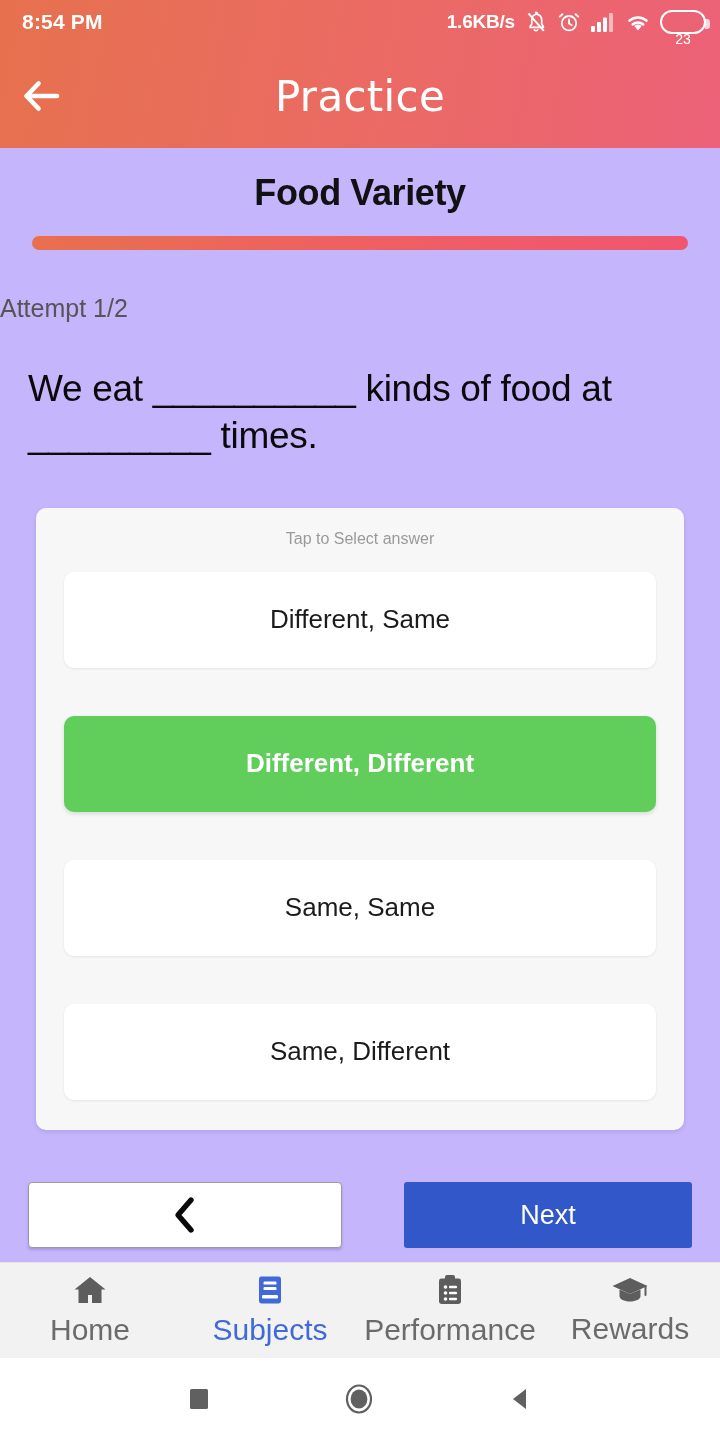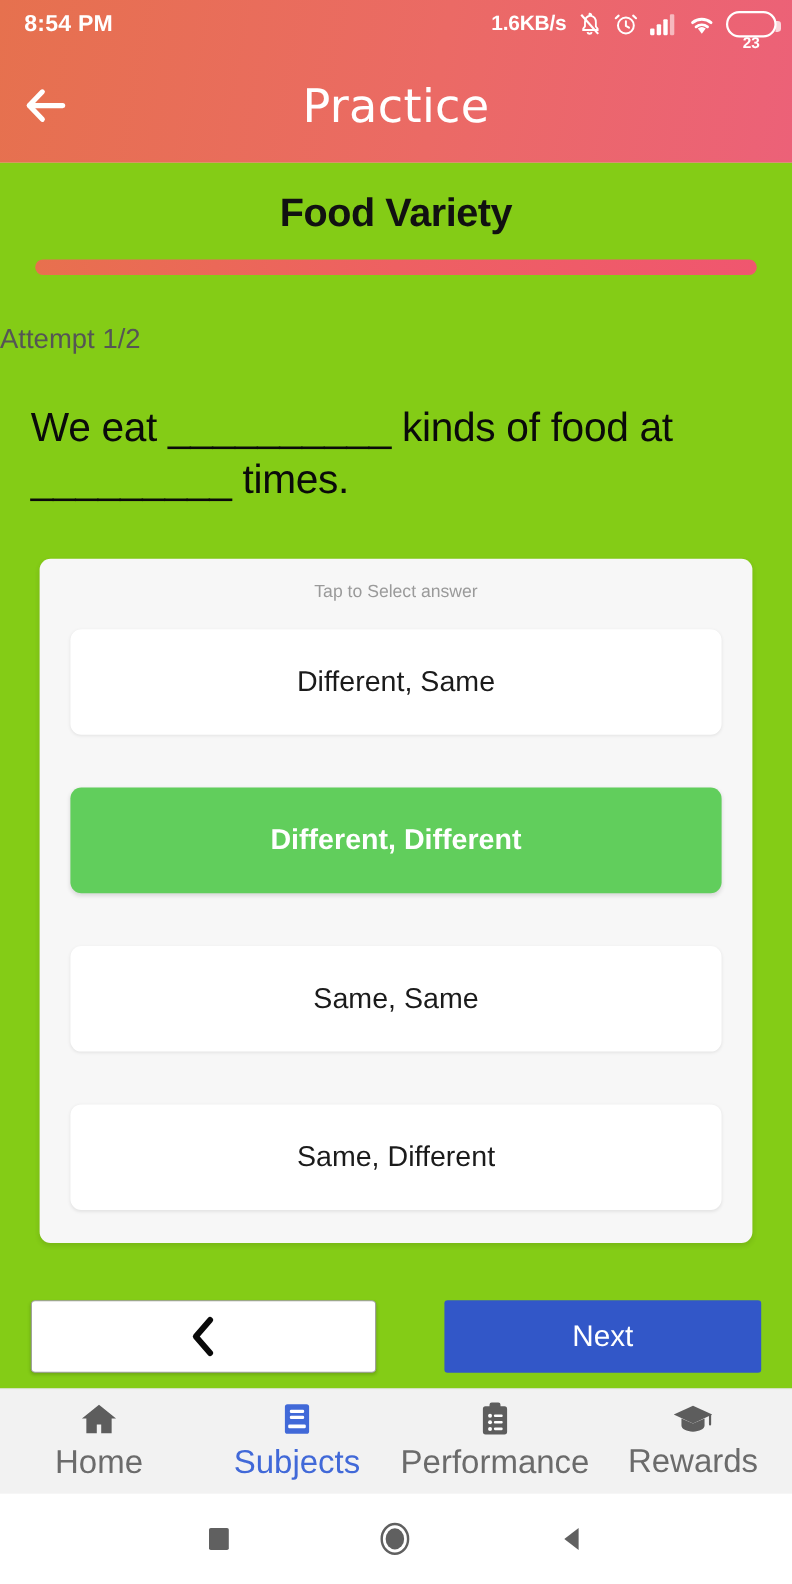--- a/index.html
+++ b/index.html
@@ -36,38 +36,38 @@
     border-radius:12px;
     display:flex; align-items:center; justify-content:center;
   }
   .battery::after {
     content:""; position:absolute; right:-6px; top:7px;
     width:5px; height:10px;
     background:#ffffff;
     border-radius:0 3px 3px 0;
     opacity:.75;
   }
-  .battery-text { font-size:14px; font-weight:bold; color:#ffffff; line-height:1;margin-top:33px; }
+  .battery-text { font-size:14px; font-weight:normal; color:#ffffff; line-height:1;margin-top:33px; }
 
   .appbar { height:104px; position:relative; display:flex; align-items:center; }
   .back-btn {
     position:absolute; left:14px; top:50%; transform:translateY(-50%);
     width:56px; height:56px;
     display:flex; align-items:center; justify-content:center;
     cursor:pointer;
   }
   .appbar-title {
     width:100%; text-align:center;
     color:#ffffff; font-size:42px; font-weight:400;
     letter-spacing:.3px;
     font-family:"DejaVu Sans", sans-serif;
   }
 
   
-  .body { flex:1 1 auto; position:relative; background:#84cc16; }
+  .body { flex:1 1 auto; position:relative; background:#c4b5fd; }
 
   .lesson-title {
     margin-top:24px;
     text-align:center;
     font-size:36px; font-weight:bold; color:#111111;
     letter-spacing:-.4px;
   }
   .progress-wrap { margin:22px 32px 0 32px; }
   .progress-track {
     height:14px; border-radius:8px;

